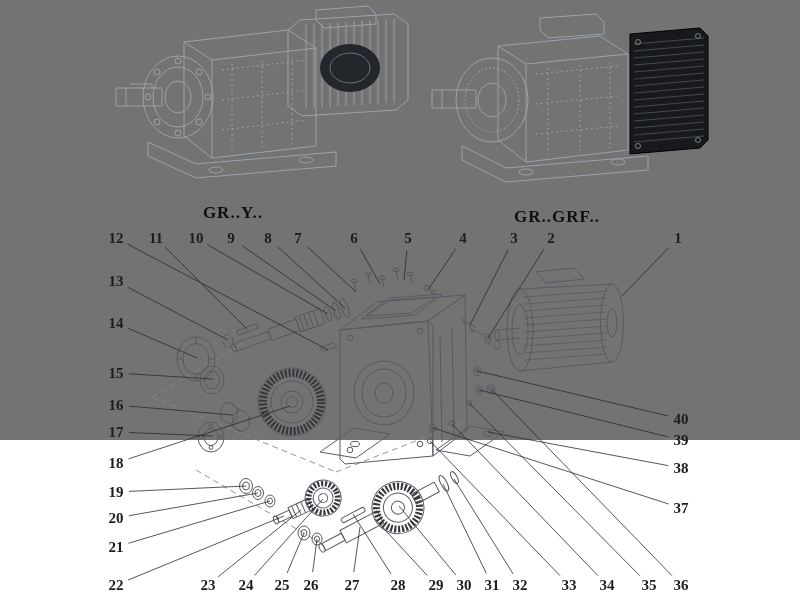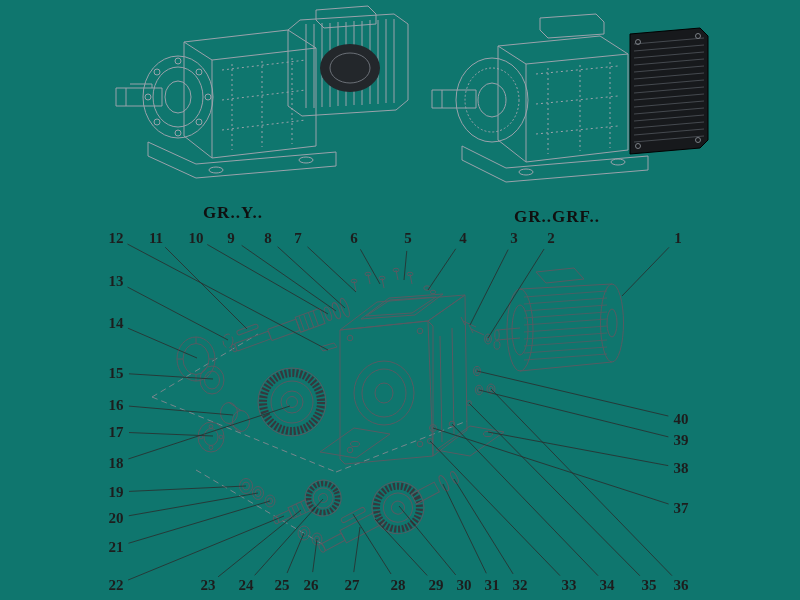--- a/index.html
+++ b/index.html
@@ -1,16 +1,16 @@
 <!DOCTYPE html>
 <html><head>
 <meta charset="utf-8">
 <style>
   html,body{margin:0;padding:0;background:#fff;width:800px;height:600px;overflow:hidden;}
-  .stage{position:relative;width:800px;height:600px;background:#0f766e;}
+  .stage{position:relative;width:800px;height:440px;background:#737373;}
   svg{display:block;}
   .art{stroke:#9aa2ab;fill:none;stroke-width:1;}
   .art .d{stroke-dasharray:2 3;}
   .xart{stroke:#565b62;fill:none;stroke-width:1;}
   .rim{stroke:#35383d;fill:none;stroke-dasharray:2.1 1.7;}
   .phantom{stroke:#82888f;stroke-dasharray:6 4;stroke-width:0.9;fill:none;}
   .leader{stroke:#2b2b2b;stroke-width:0.8;}
   .callout{font:bold 15px "Liberation Serif",serif;fill:#1d1d1d;text-anchor:middle;}
   .variant-label{font:bold 17px "Liberation Serif",serif;fill:#101010;letter-spacing:1px;text-anchor:middle;}
 </style>

